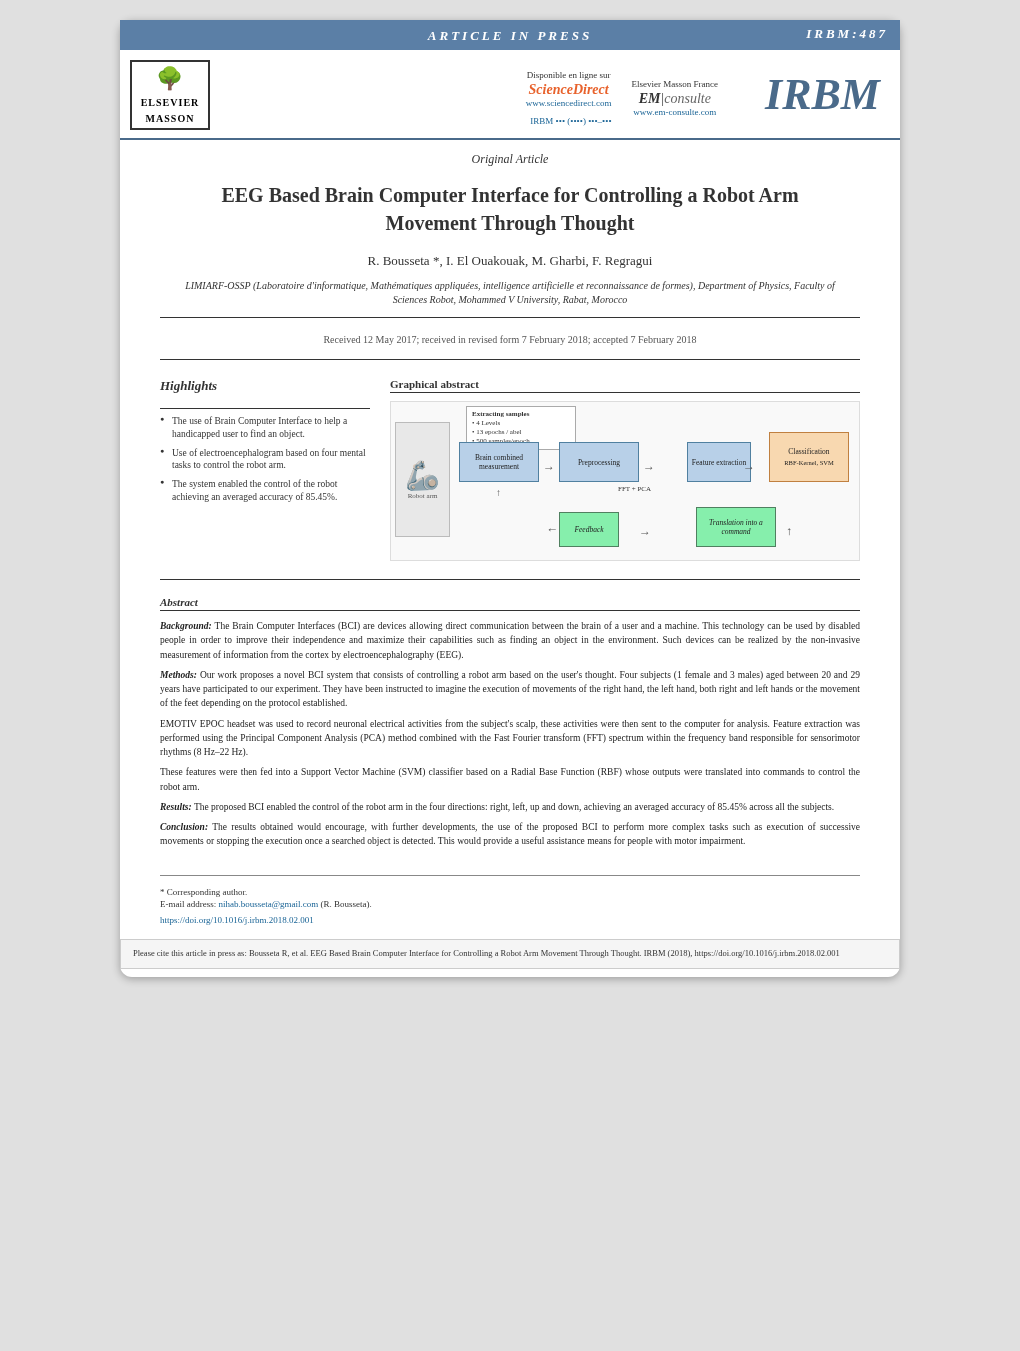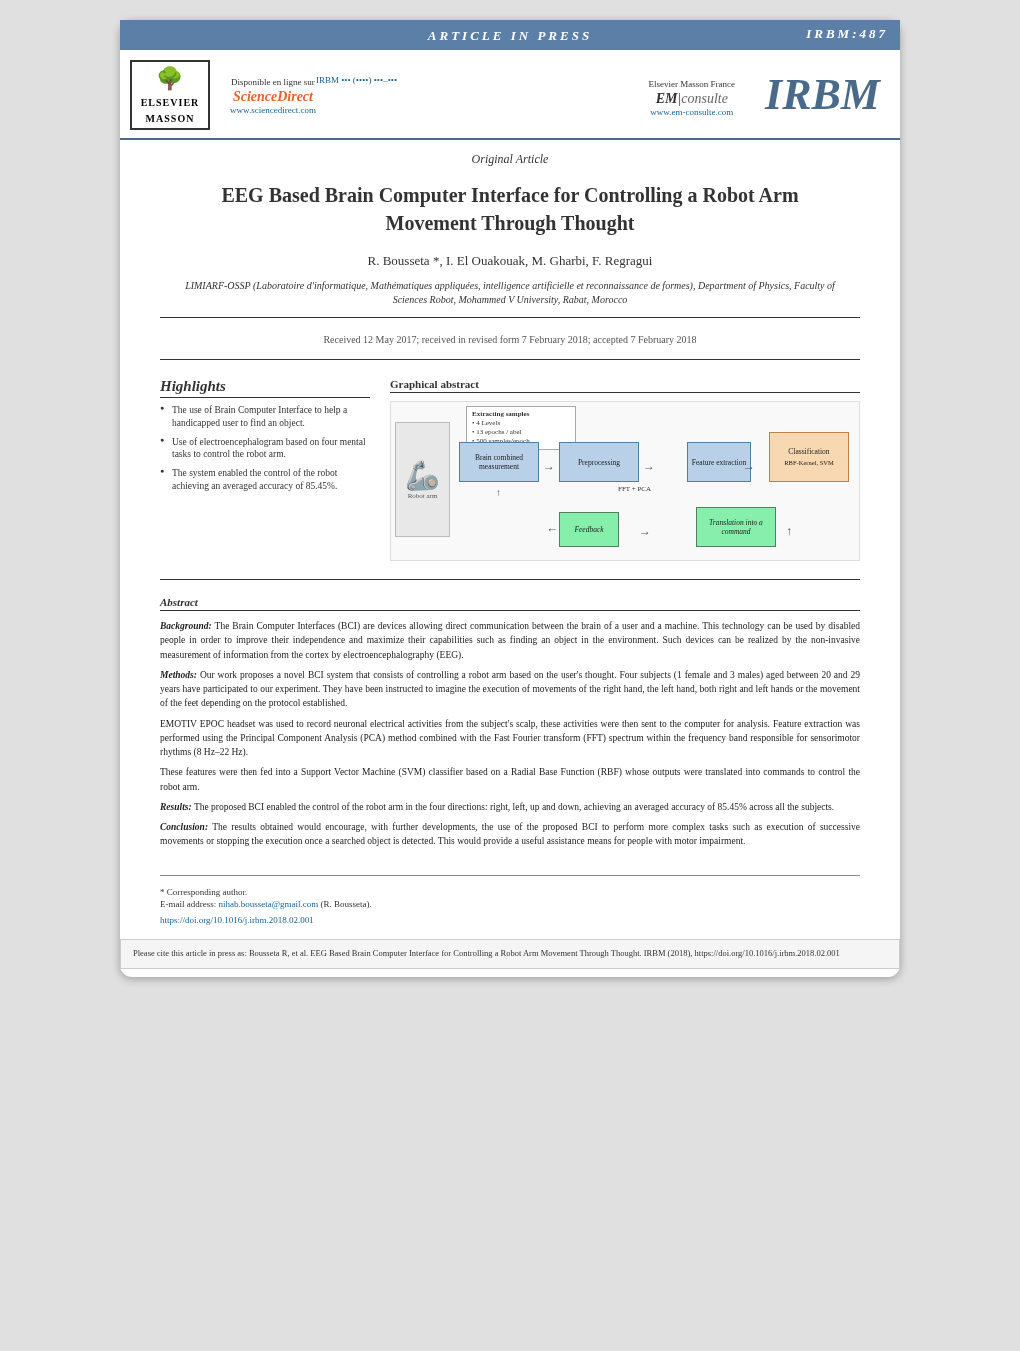--- a/index.html
+++ b/index.html
@@ -64,22 +64,22 @@
     .elsevier-logo .logo-name {
       font-size: 10px;
       font-weight: bold;
       letter-spacing: 1px;
       display: block;
       margin-top: 5px;
     }
     .middle-logos {
       flex: 1;
       display: flex;
-      flex-direction: row;
-      align-items: flex-start;
+      flex-direction: column;
+      align-items: flex-end;
     }
     .science-direct-block {
       text-align: center;
       margin-bottom: 4px;
     }
     .science-direct-block .disponible {
       font-size: 9px;
       color: #333;
     }
     .science-direct-name {
@@ -120,21 +120,21 @@
     }
     .em-consulte-logo span.bar {
       color: #333;
     }
     .em-url {
       color: #1a6496;
       font-size: 9px;
       display: block;
     }
     .irbm-logo-block {
-      margin-left: 30px;
+      margin-left: 47px;
       flex-shrink: 0;
     }
     .irbm-logo-text {
       font-size: 44px;
       font-weight: bold;
       color: #4a6a8a;
       font-style: italic;
       line-height: 1;
     }
     
@@ -184,27 +184,27 @@
     
     .highlights-graphical {
       display: flex;
       gap: 20px;
       padding: 12px 0;
     }
     .highlights {
       flex: 0 0 210px;
     }
     .highlights h3 {
-      font-size: 15px;
+      font-size: 13px;
       font-weight: bold;
       font-style: italic;
       color: #333;
       margin-bottom: 6px;
       border-bottom: 1px solid #333;
-      padding-bottom: 2px;
+      padding-bottom: 14px;
     }
     .highlights ul {
       list-style: none;
       padding: 0;
     }
     .highlights ul li {
       font-size: 9.5px;
       color: #333;
       margin-bottom: 6px;
       padding-left: 12px;

